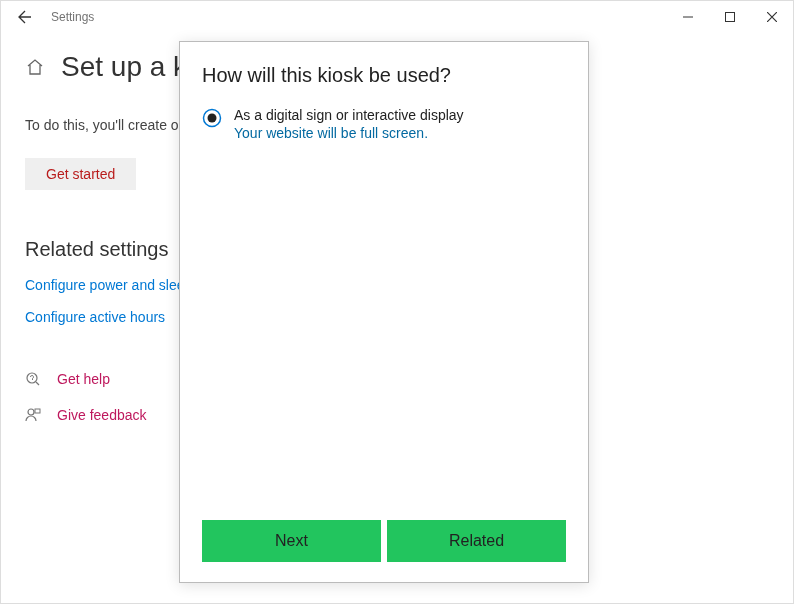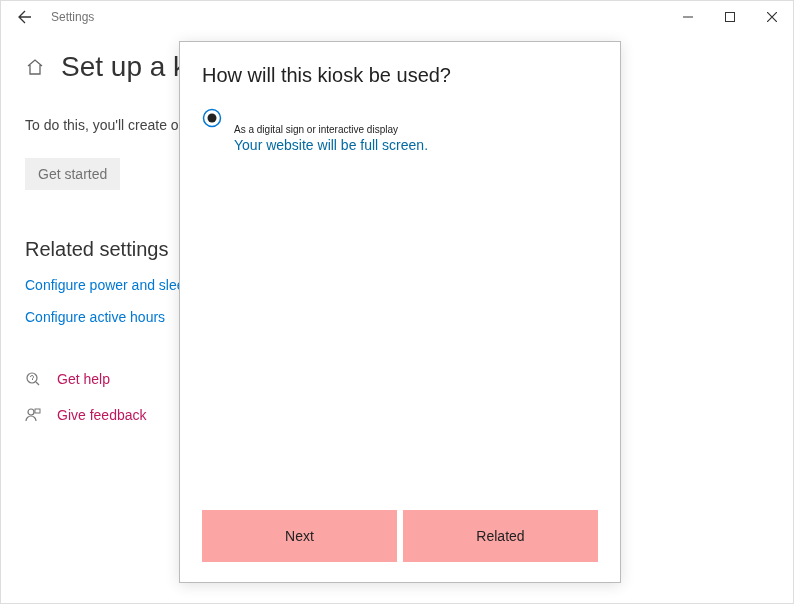--- a/index.html
+++ b/index.html
@@ -10,40 +10,40 @@
   .titlebar-title { font-size: 12px; color: #737373; margin-left: 10px; }
   .window-controls { margin-left: auto; display:flex; }
   .win-ctrl { width: 42px; height: 32px; display:flex; align-items:center; justify-content:center; }
   
   .page { padding: 12px 24px; }
   .page-heading-row { display:flex; align-items:center; gap: 16px; margin-top: 6px; }
   .page-heading { font-size: 28px; font-weight: 350; color: #333; }
   .home-icon { color: #555; }
   
   .desc { font-size: 14px; color: #444; margin-top: 32px; line-height: 1.5; max-width: 560px; }
-  .get-started { margin-top: 22px; background: #efefef; border: none; padding: 8px 13px; font-size: 14px; color: #737373; }
+  .get-started { margin-top: 22px; background: #efefef; border: none; padding: 8px 21px; font-size: 14px; color: #b91c1c; }
   
   .section-title { font-size: 20px; font-weight: 400; color: #333; margin-top: 48px; }
   .link { color: #0078d4; font-size: 14px; margin-top: 16px; display:block; }
   
   .help-row { display:flex; align-items:center; gap: 14px; margin-top: 20px; }
   .help-row .icon { color: #666; width: 18px; }
   .help-row .link-inline { color: #be185d; font-size: 14px; }
   .help-block { margin-top: 46px; }
   
   
-  .dialog { position:absolute; left: 178px; top: 40px; width: 442px; height: 542px; background:#fff; border:1px solid #bbb; box-shadow: 0 2px 14px rgba(0,0,0,0.12); display:flex; flex-direction:column; }
+  .dialog { position:absolute; left: 178px; top: 40px; width: 410px; height: 542px; background:#fff; border:1px solid #bbb; box-shadow: 0 2px 14px rgba(0,0,0,0.12); display:flex; flex-direction:column; }
   .dialog-body { padding: 22px 22px 0 22px; flex:1; }
   .dialog-title { font-size: 20px; font-weight:400; color:#222; margin-bottom: 20px;}
   .option { display:flex; gap: 12px; margin-bottom: 18px; }
   .radio { flex:0 0 20px; height:20px; margin-top:1px;}
-  .opt-label { font-size: 10px; color:#222;margin-top:17px; }
+  .opt-label { font-size: 14px; color:#222; }
   .opt-sub { font-size: 14px; color:#0369a1; margin-top:2px; }
   .dialog-buttons { display:flex; gap: 6px; padding: 16px 22px 20px 22px; }
-  .dlg-btn { flex:1; background:#fca5a5; border:none; padding: 18px 0; font-size:14px; color:#222; }
+  .dlg-btn { flex:1; background:#22c55e; border:none; padding: 12px 0; font-size:16px; color:#222; }
   
   svg { display:block; }
 </style>
 </head>
 <body>
 
 <div class="titlebar">
   <div class="back-btn">
     <svg width="16" height="16" viewBox="0 0 16 16">
         <path d="M8 2 L2 8 L8 14 M2 8 H14" stroke="#333" stroke-width="1.3" fill="none"></path>

